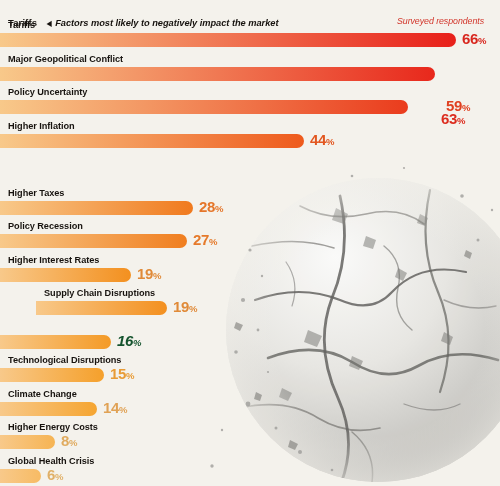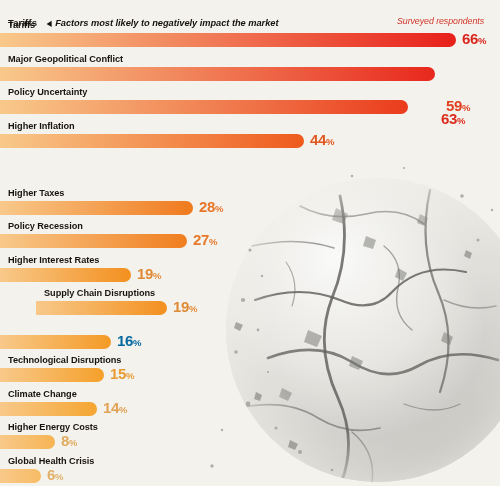--- a/index.html
+++ b/index.html
@@ -266,21 +266,21 @@
         <div class="row-label">Supply Chain Disruptions</div>
         <div class="bar-wrap" style="width: 131px;">
           <div class="bar" style="width: 131px; background: linear-gradient(to right, rgb(248, 201, 138) 0%, rgb(243, 144, 31) 100%);"></div>
         </div>
         <div class="bar-value" style="left: 137px; color: rgb(224, 138, 56);"><span>19</span><span class="pct">%</span></div>
       </div>
       <div class="row" style="top: 321.5px;">
         <div class="bar-wrap" style="width: 111px;">
           <div class="bar" style="width: 111px; background: linear-gradient(to right, rgb(248, 201, 138) 0%, rgb(244, 154, 38) 100%);"></div>
         </div>
-        <div class="bar-value" style="left: 117px; color: #0369a1;"><span>16</span><span class="pct">%</span></div>
+        <div class="bar-value" style="left: 117px; color: #14532d; font-style: italic;"><span>16</span><span class="pct">%</span></div>
       </div>
       <div class="row" style="top: 355px;">
         <div class="row-label">Technological Disruptions</div>
         <div class="bar-wrap" style="width: 104px;">
           <div class="bar" style="width: 104px; background: linear-gradient(to right, rgb(248, 201, 138) 0%, rgb(245, 160, 43) 100%);"></div>
         </div>
         <div class="bar-value" style="left: 110px; color: rgb(232, 155, 53);"><span>15</span><span class="pct">%</span></div>
       </div>
       <div class="row" style="top: 388.5px;">
         <div class="row-label">Climate Change</div>

